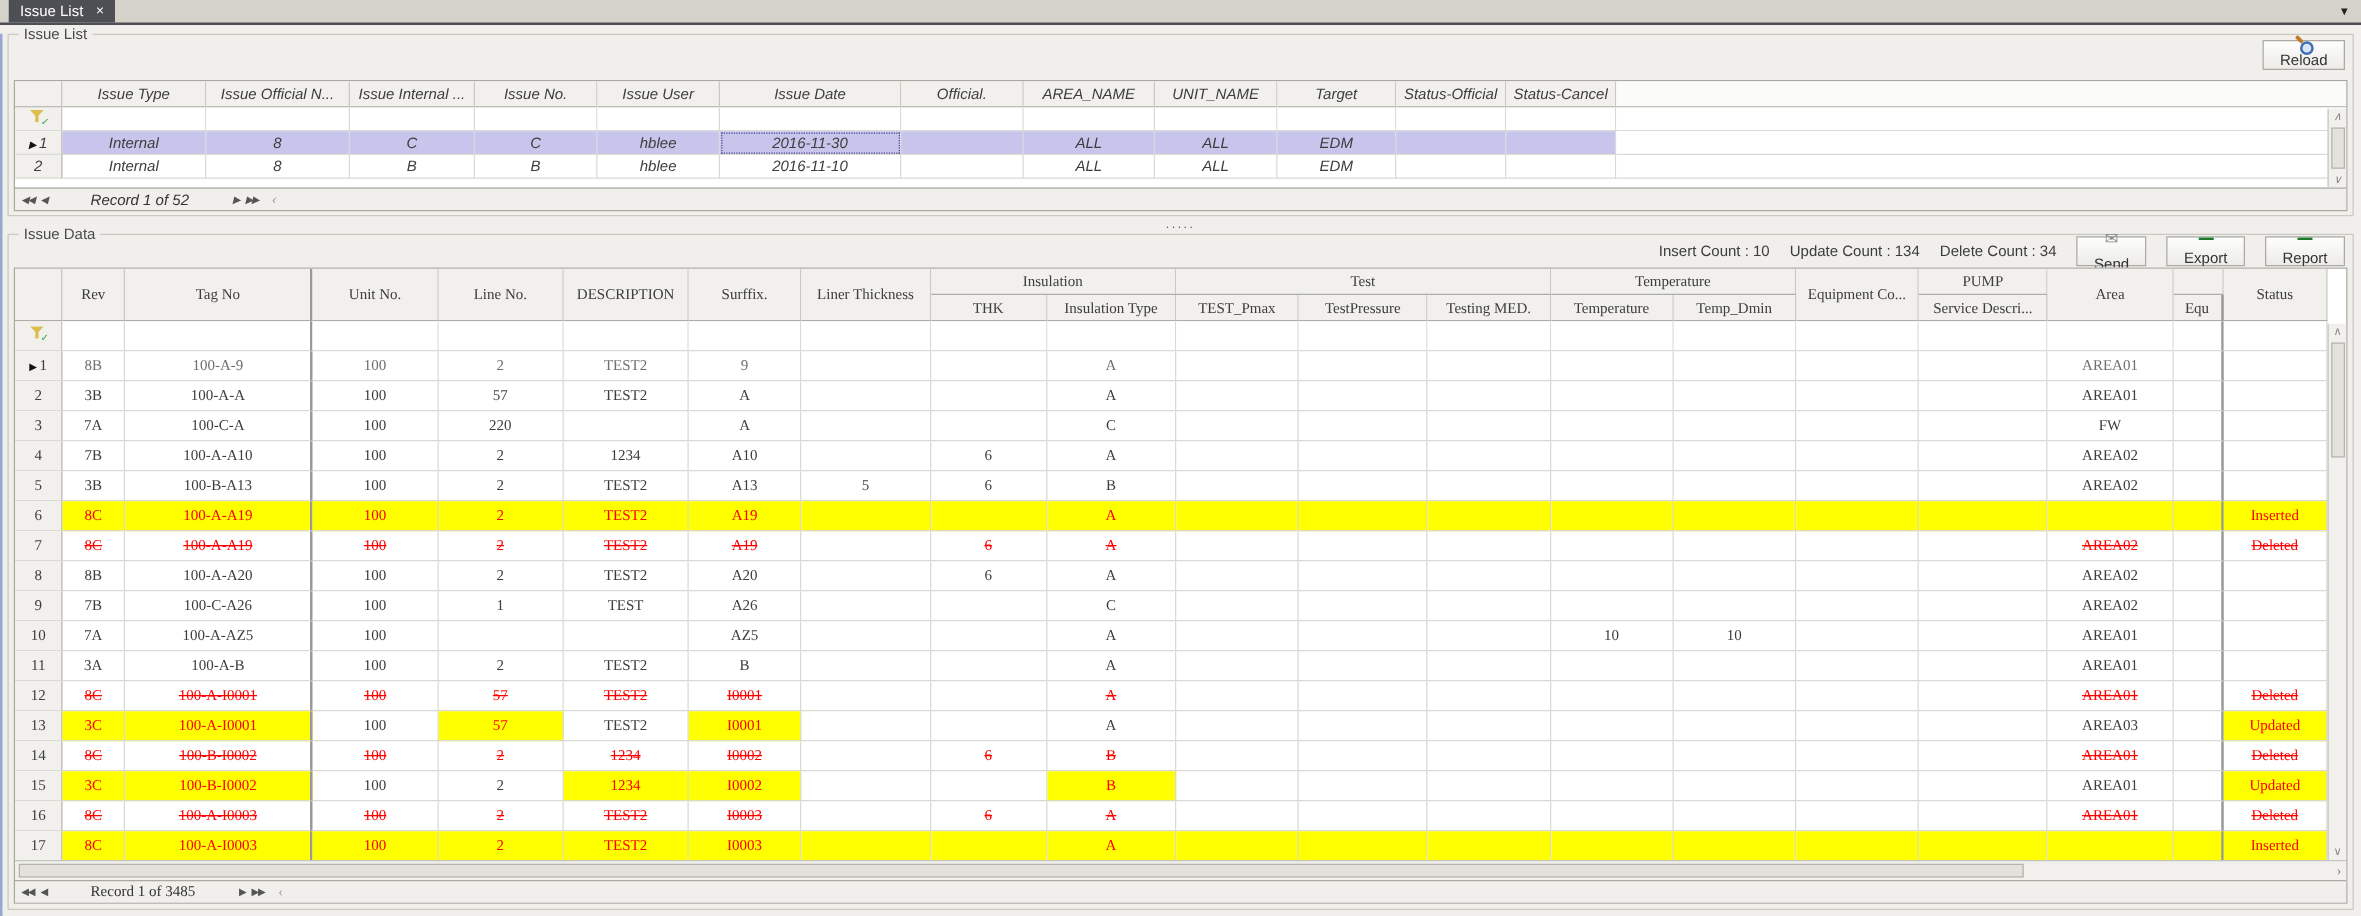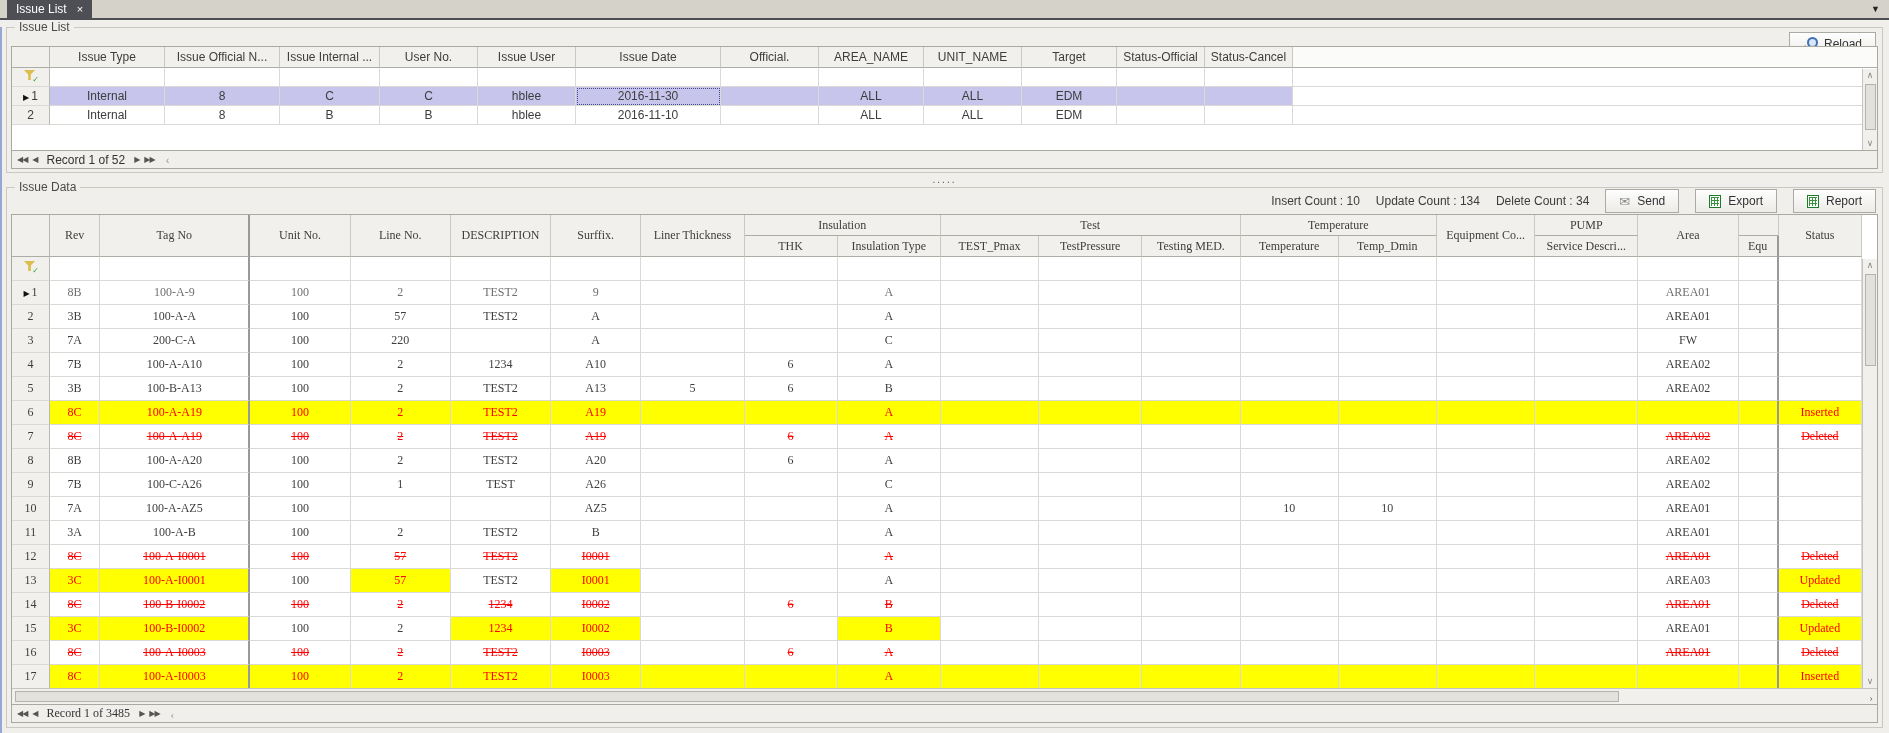--- a/index.html
+++ b/index.html
@@ -18,41 +18,41 @@
   
   .groupbox{position:relative;border:1px solid #c9c9c1;}
   #box1{height:146px;margin-top:7px;}
   .splitter{height:14px;display:flex;align-items:center;justify-content:center;cursor:row-resize;}
   .dots{color:#555;font-size:10px;letter-spacing:2px;line-height:6px;}
   #box2{height:541px;}
   .gb-label{position:absolute;top:-8px;left:8px;background:#f0efec;padding:0 4px;font-size:12px;color:#4a4a4a;}
 
   
   .btn{display:inline-flex;align-items:center;justify-content:center;gap:7px;height:24px;padding:0 13px;
-    background:linear-gradient(#fefefe,#ecebe7);border:1px solid #ababa3;font:12px "Liberation Sans",sans-serif;color:#333;cursor:pointer;}
+    background:linear-gradient(#fefefe,#ecebe7);border:1px solid #ababa3;font:12px "Liberation Sans",sans-serif;color:#333;cursor:pointer;flex-direction:column;}
   .reload{position:absolute;top:4px;right:6px;}
   .counts{position:absolute;top:1px;right:6px;display:flex;align-items:center;gap:16px;}
   .count{color:#3c3c3c;}
 
   
   .ic-mag{width:14px;height:14px;position:relative;display:inline-block;}
   .ic-mag::before{content:"";position:absolute;top:0;left:4px;width:7px;height:7px;border:2px solid #3f6fb5;border-radius:50%;background:#d8e6f7;}
   .ic-mag::after{content:"";position:absolute;left:0;bottom:1px;width:7px;height:3px;background:#c07a28;border-radius:1px;transform:rotate(45deg);}
   .ic-env{color:#8a8a8a;font-size:13px;line-height:13px;}
   .ic-xls{width:12px;height:13px;border:1px solid #1e7a2e;background:#fff;display:inline-block;position:relative;}
   .ic-xls::before{content:"";position:absolute;inset:1px;
     background-image:linear-gradient(#39933f 1px,transparent 1px),linear-gradient(90deg,#39933f 1px,transparent 1px);background-size:3px 3px;}
   .funnel-wrap{position:relative;display:inline-block;width:13px;height:11px;}
   .ic-funnel{position:absolute;left:0;top:0;width:11px;height:10px;background:#dcbd4e;
     clip-path:polygon(0 0,100% 0,62% 45%,62% 100%,38% 100%,38% 45%);}
   .funnel-wrap::after{content:"\2713";position:absolute;right:-2px;bottom:-3px;color:#35a035;font-size:8px;}
 
   
   .grid{position:absolute;left:4px;right:4px;background:#fff;border:1px solid #a9a9a1;overflow:hidden;}
-  #grid1{top:18px;bottom:3px;}
+  #grid1{top:36px;bottom:3px;font-style:italic;}
   #grid2{top:26px;bottom:4px;font-family:Liberation Serif, serif;}
   table{border-collapse:separate;border-spacing:0;table-layout:fixed;width:100%;}
   #t2{width:calc(100% - 15px);}
   th,td{border-right:1px solid #d9d9d5;border-bottom:1px solid #d9d9d5;padding:0 3px;overflow:hidden;
     white-space:nowrap;text-align:center;font-weight:normal;font-size:12px;color:#3d3d3d;height:19px;}
   thead th{background:#f1f0ec;border-right:1px solid #c9c9c3;border-bottom:1px solid #adada7;height:21px;}
   #t2 tbody td{height:24px;}
   td.ind,th.ind{background:#f1f0ec;border-right:1px solid #b9b9b3;}
   .arrow{font-size:8px;margin-right:2px;color:#111;}
   .fixsep{border-right:2px solid #99999a !important;}
@@ -66,21 +66,21 @@
   tr.k-del td.dc{color:var(--alert,#ff0000);text-decoration:line-through;}
   tr.cur td.dc{color:#6f6f6f;}
   tr.sliver td{height:7px !important;border-bottom:none;}
   .focus-cell{outline:1px dotted #46468c;outline-offset:-2px;}
 
   
   .navbar{position:absolute;left:0;right:0;bottom:0;height:18px;background:#f0efeb;border-top:1px solid #a9a9a1;
     display:flex;align-items:center;gap:5px;padding:0 5px;}
   .nav-btn{color:#555;font-size:8px;letter-spacing:-1px;cursor:pointer;}
   .nav-dim{color:#999;font-size:11px;cursor:pointer;margin-left:6px;}
-  .nav-text{margin:0 4px;color:#333;}
+  .nav-text{margin:0 30px;color:#333;}
   .vscroll{position:absolute;right:0;width:15px;background:#f1f0ec;border-left:1px solid #c5c5bf;
     display:flex;flex-direction:column;align-items:center;cursor:pointer;}
   #grid1 .vscroll{top:22px;bottom:18px;}
   #grid2 .vscroll{top:44px;bottom:34px;}
   .varrow{color:#8a8a84;font-size:9px;height:13px;line-height:13px;}
   .varrow.bot{margin-top:auto;}
   .vthumb{width:11px;height:46px;background:#e3e1dc;border:1px solid #b5b3ae;margin:2px 0;}
   .hscroll{position:absolute;left:0;right:0;bottom:18px;height:16px;background:#f1f0ec;border-top:1px solid #c5c5bf;
     display:flex;align-items:center;cursor:pointer;}
   .hthumb{height:11px;background:#e3e1dc;border:1px solid #b5b3ae;flex:0 0 86%;margin-left:3px;}
@@ -122,21 +122,21 @@
             <col style="width: 88px;">
             <col style="width: 88px;">
             <col>
           </colgroup>
           <thead>
             <tr>
               <th class="ind"></th>
               <th>Issue Type</th>
               <th>Issue Official N...</th>
               <th>Issue Internal ...</th>
-              <th>User No.</th>
+              <th>Issue No.</th>
               <th>Issue User</th>
               <th>Issue Date</th>
               <th>Official.</th>
               <th>AREA_NAME</th>
               <th>UNIT_NAME</th>
               <th>Target</th>
               <th>Status-Official</th>
               <th>Status-Cancel</th>
               <th class="filler"></th>
             </tr>
@@ -349,21 +349,21 @@
               <td class="dc"></td>
               <td class="dc"></td>
               <td class="dc"></td>
               <td class="dc">AREA01</td>
               <td class="dc fixsep"></td>
               <td class="dc"></td>
             </tr>
             <tr class="k-n">
               <td class="ind">3</td>
               <td class="dc">7A</td>
-              <td class="dc fixsep">200-C-A</td>
+              <td class="dc fixsep">100-C-A</td>
               <td class="dc">100</td>
               <td class="dc">220</td>
               <td class="dc"></td>
               <td class="dc">A</td>
               <td class="dc"></td>
               <td class="dc"></td>
               <td class="dc">C</td>
               <td class="dc"></td>
               <td class="dc"></td>
               <td class="dc"></td>

